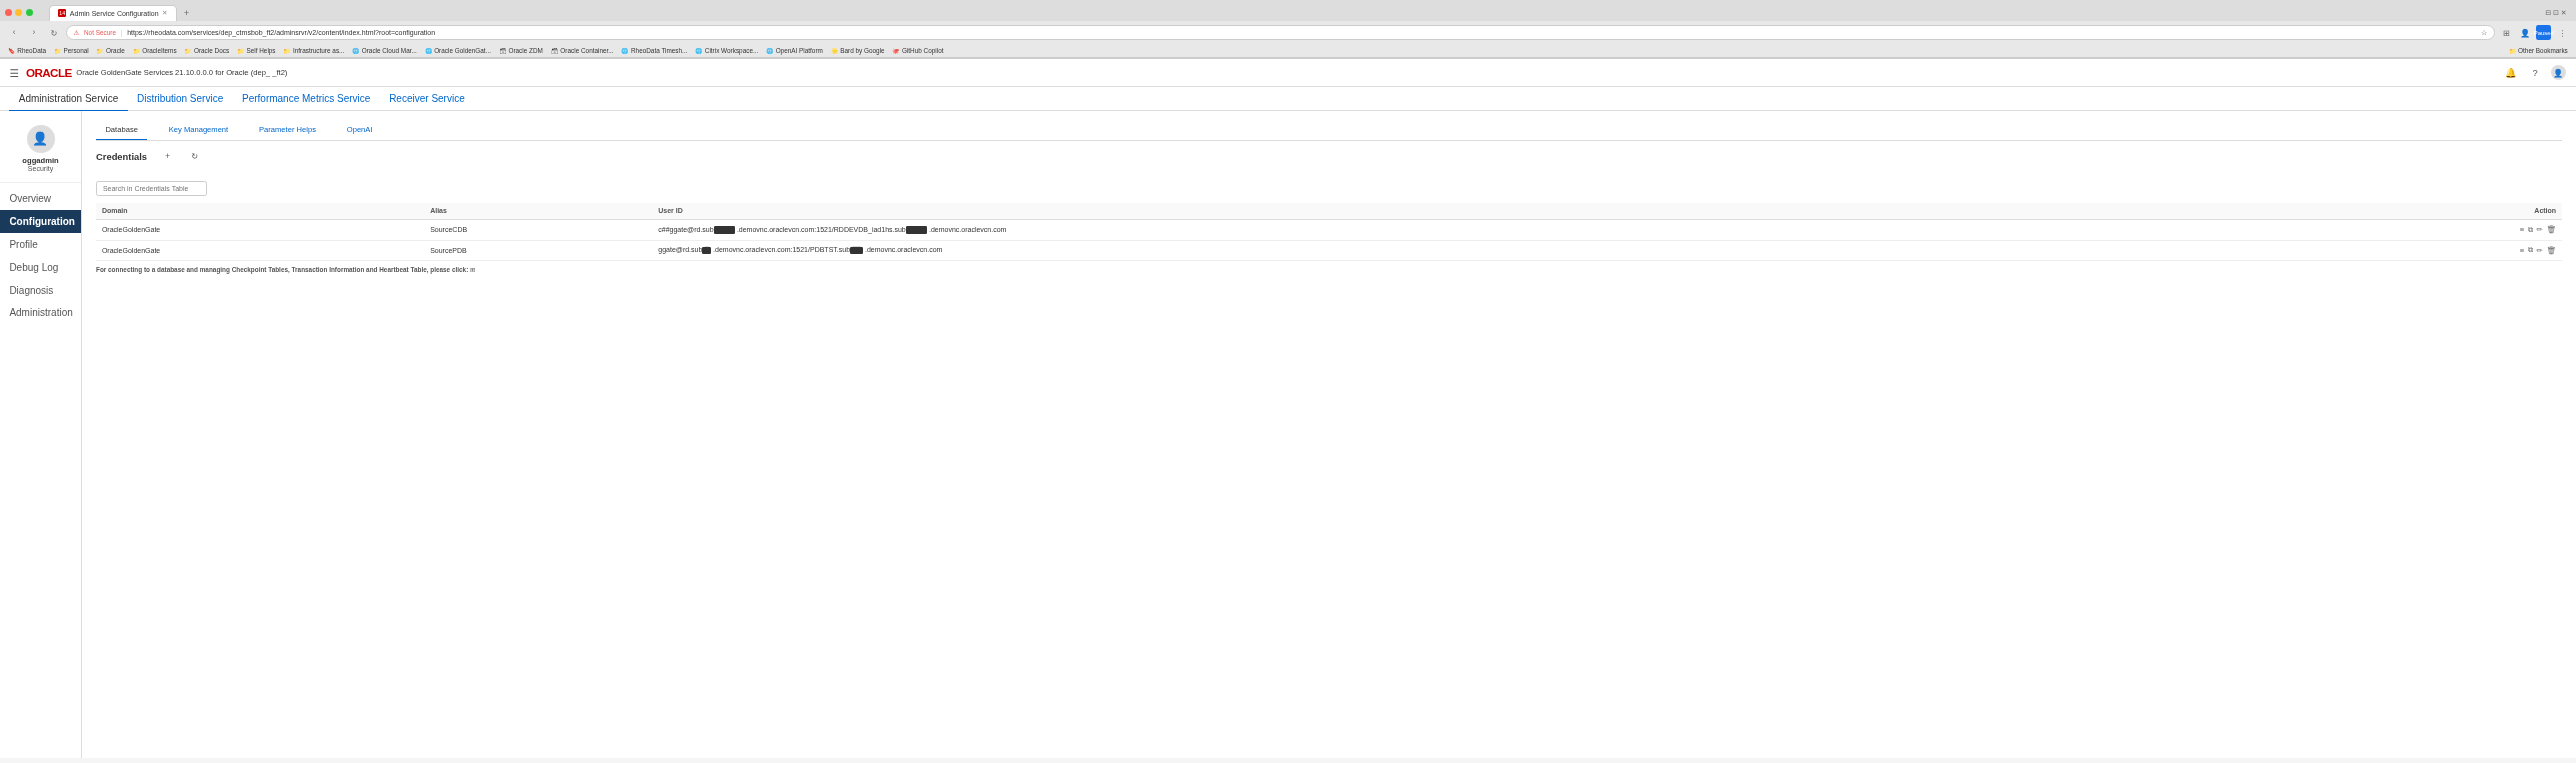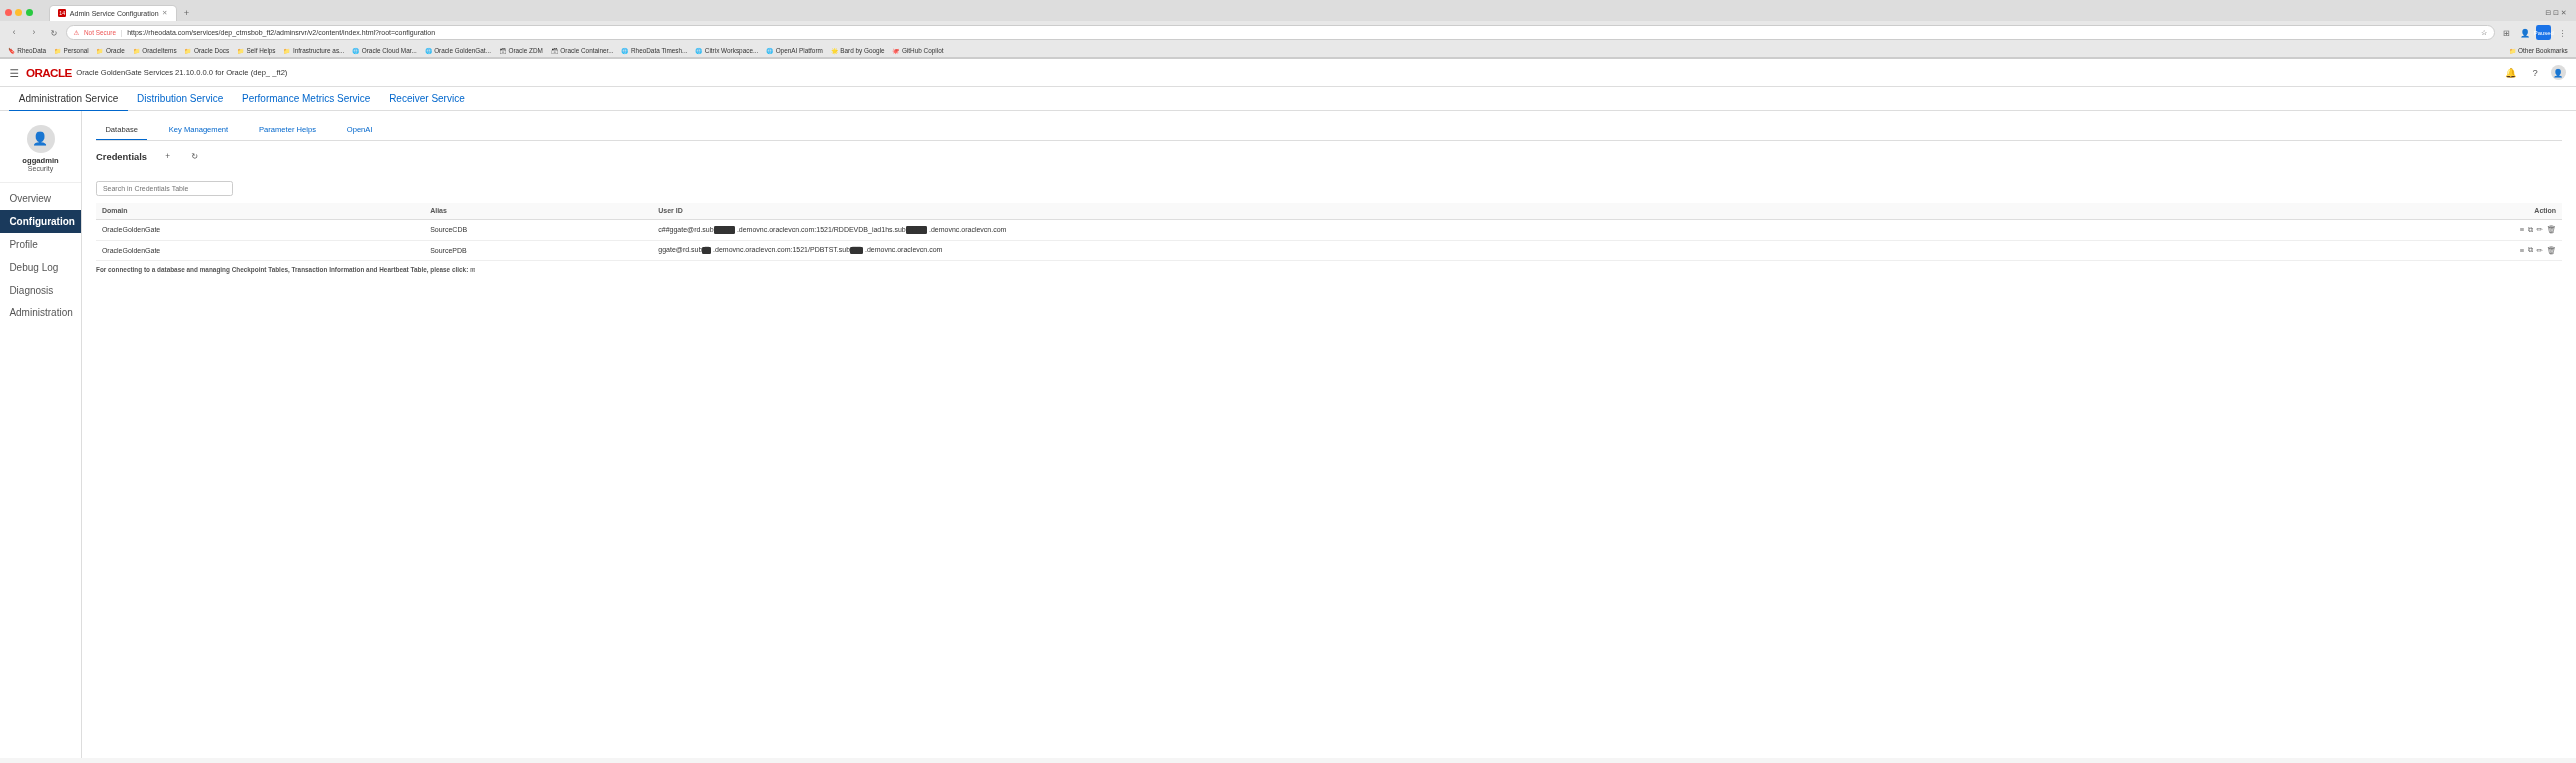--- a/index.html
+++ b/index.html
@@ -67,21 +67,21 @@
     .inner-tabs { display: flex; gap: 12px; border-bottom: 0.6px solid #ddd; margin-bottom: 9.4px; }
     .inner-tab { padding: 4.7px 9.4px; cursor: pointer; font-size: 7.6px; color: #0066cc; border-bottom: 1.2px solid transparent; }
     .inner-tab.active { color: #333; border-bottom: 1.2px solid #0066cc; font-weight: 500; }
 
     
     .credentials-header { display: flex; align-items: center; gap: 14px; margin-bottom: 18px; }
     .credentials-title { font-size: 9.4px; font-weight: 600; color: #333; }
     .credentials-action-btn { width: 13px; height: 13px; display: flex; align-items: center; justify-content: center; cursor: pointer; color: #555; font-size: 8.2px; border: none; background: none; }
 
     
-    .search-box { width: 137px; padding: 2.9px 5.9px; border: 0.6px solid #ccc; border-radius: 2.3px; font-size: 7px; color: #888; margin-bottom: 7px; }
+    .search-box { width: 111px; padding: 2.9px 5.9px; border: 0.6px solid #ccc; border-radius: 2.3px; font-size: 7px; color: #888; margin-bottom: 7px; }
 
     
     .cred-table { width: 100%; border-collapse: collapse; font-size: 7px; }
     .cred-table th { text-align: left; padding: 4.7px 5.9px; border-bottom: 0.6px solid #ddd; color: #555; font-weight: 600; background: #f9f9f9; }
     .cred-table th.action-col { text-align: right; }
     .cred-table td { padding: 4.7px 5.9px; border-bottom: 0.6px solid #eee; vertical-align: middle; }
     .action-icons { display: flex; align-items: center; justify-content: flex-end; gap: 3.5px; }
     .action-icon { cursor: pointer; color: #666; font-size: 7.6px; }
     .masked { background: #333; color: #333; border-radius: 1.2px; font-size: 5.9px; padding: 0.6px 2.3px; display: inline-block; }
     .note-text { font-size: 6.4px; color: #555; margin-top: 4.7px; }

